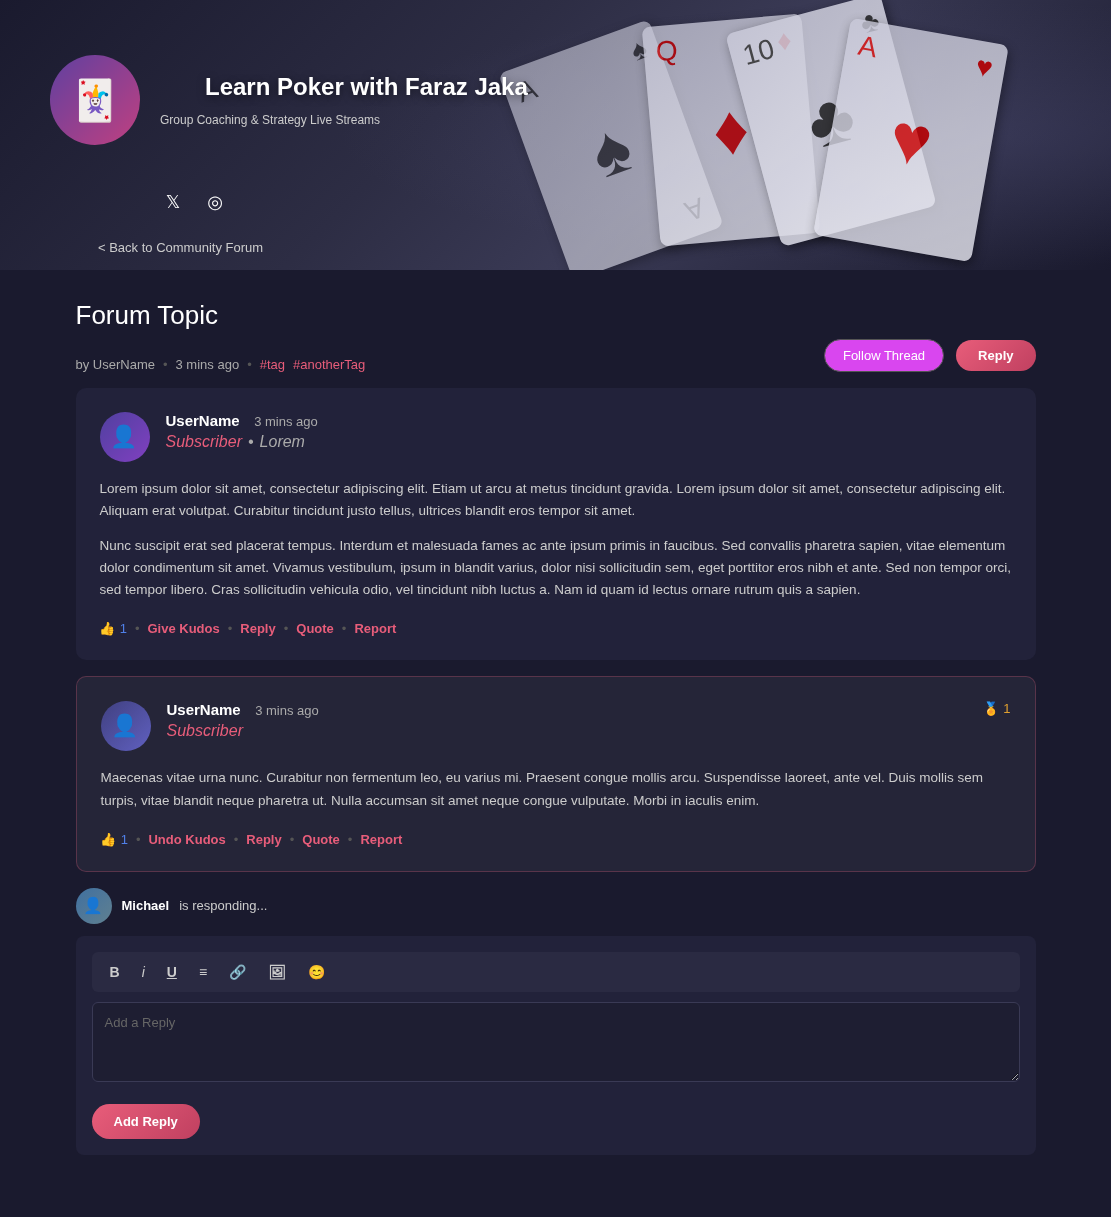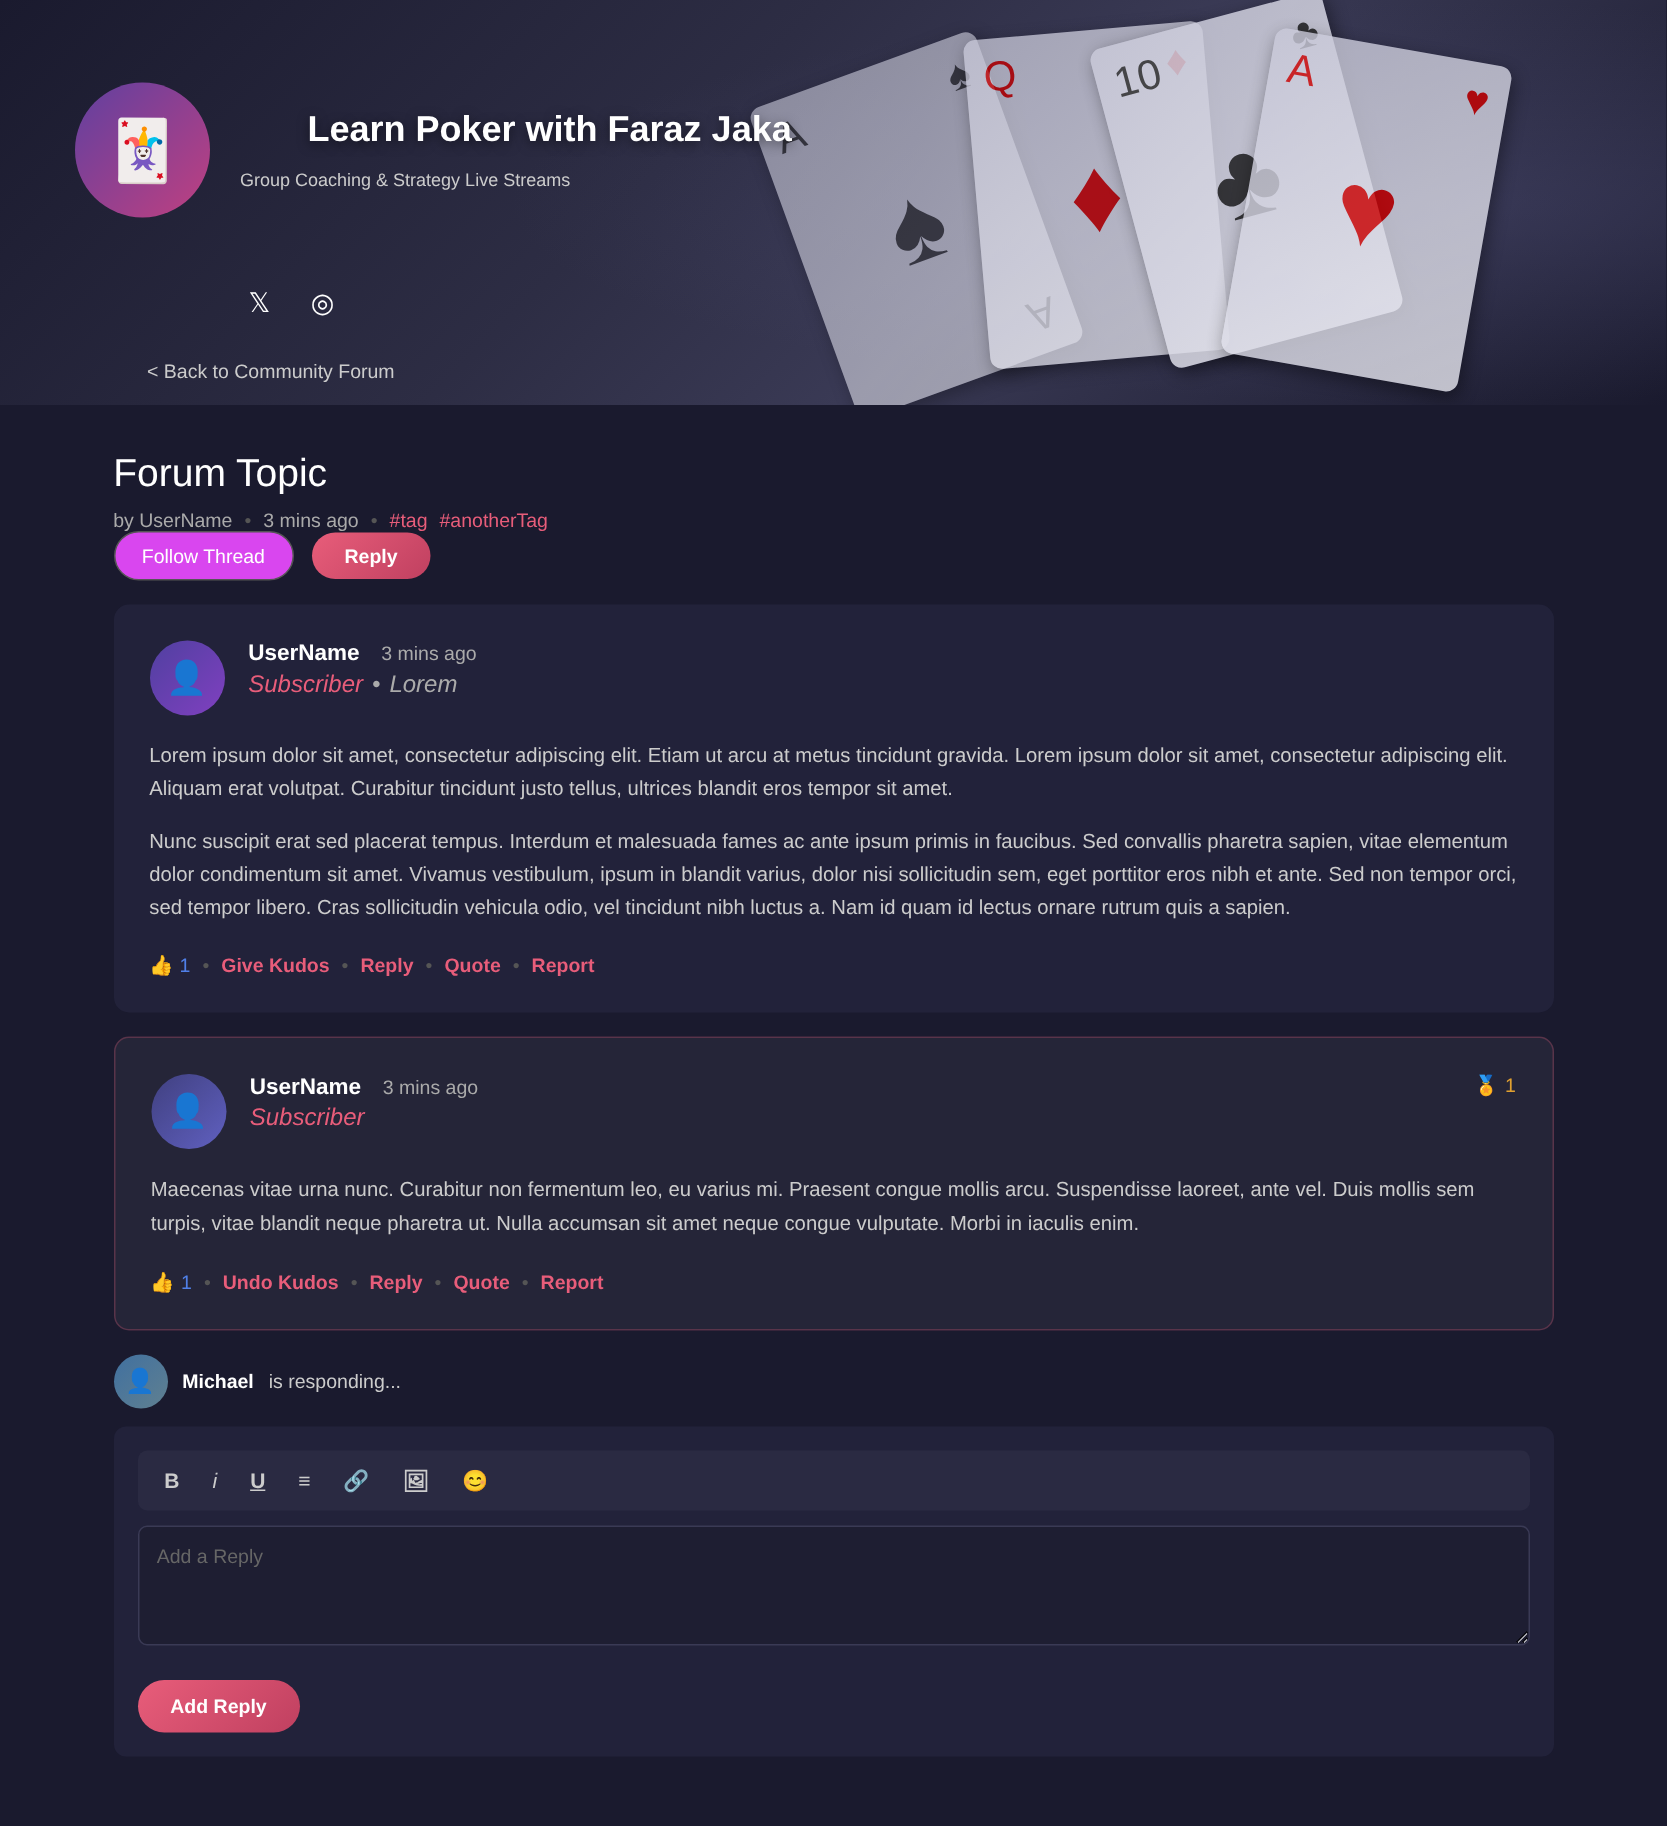--- a/index.html
+++ b/index.html
@@ -140,23 +140,22 @@
       margin-bottom: 16px;
     }
     .forum-topic-title {
       font-size: 26px;
       font-weight: 400;
       color: #fff;
       margin-bottom: 8px;
     }
     .forum-topic-meta {
       display: flex;
-      align-items: flex-start;
+      align-items: flex-end;
       justify-content: space-between;
-      flex-direction: column;
     }
     .forum-topic-meta-left {
       display: flex;
       align-items: center;
       gap: 8px;
       font-size: 13px;
       color: #aaa;
     }
     .tag {
       color: #e85d7a;

